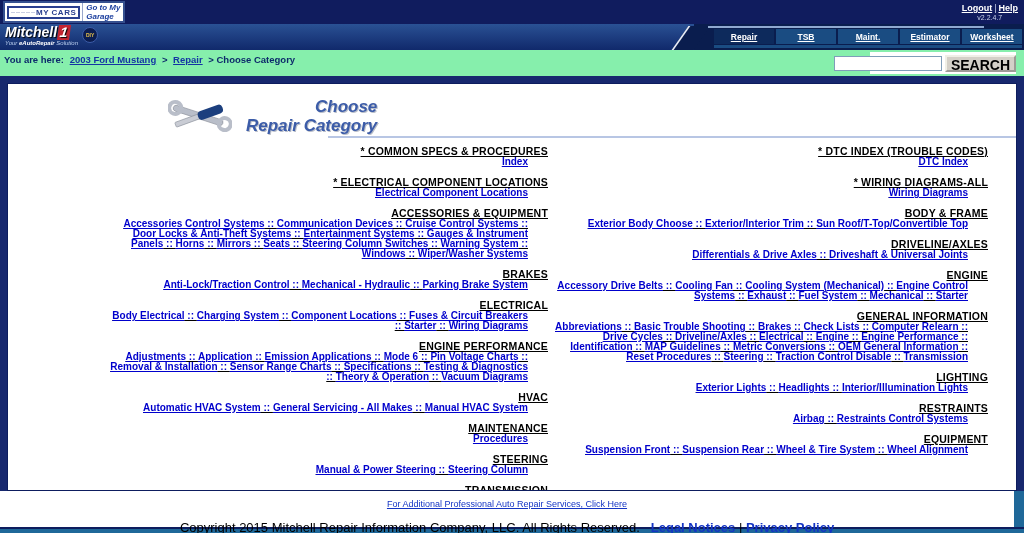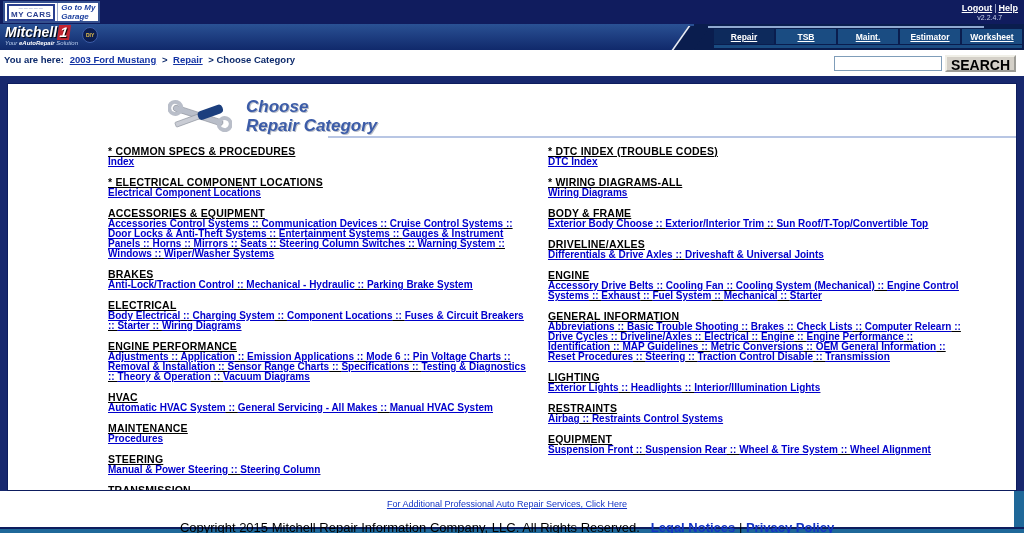--- a/index.html
+++ b/index.html
@@ -4,21 +4,21 @@
 <style>
   * { margin:0; padding:0; box-sizing:border-box; }
   html,body { width:1024px; height:533px; overflow:hidden; }
   body { font-family:"Liberation Sans", Arial, sans-serif; background:#17286e; }
 
   
   .topbar { height:24px; background:#101c5e; position:relative; }
   .plate-btn { position:absolute; left:3px; top:1px; height:22px; background:#fff;
     border:2px solid #35508f; display:flex; align-items:center; cursor:pointer; }
   .plate { border:2px solid #2a3f8f; background:#fff; margin:1px 2px; padding:0 2px;
-    display:flex; flex-direction:column; align-items:center; }
+    display:flex; flex-direction:row; align-items:center; }
   .plate-top { font-size:4px; color:#2a3f8f; letter-spacing:1px; line-height:4px; }
   .plate-text { font-size:8px; font-weight:bold; color:#2a3f8f; line-height:9px; letter-spacing:0.5px; }
   .garage-label { font-size:8px; font-weight:bold; font-style:italic; color:#1c3f9e;
     line-height:9px; padding:0 3px; border-left:1px solid #9aa8cc; }
   .top-right { position:absolute; right:6px; top:3px; text-align:center; }
   .top-links { font-size:9px; font-weight:bold; color:#fff; }
   .top-links a { color:#fff; text-decoration:underline; cursor:pointer; }
   .top-links .bar { font-weight:normal; color:#c9d2ea; margin:0 2px; }
   .version { font-size:7px; color:#c9d2ea; margin-top:1px; }
 
@@ -39,32 +39,32 @@
   .tabzone .slant { position:absolute; left:-14px; top:2px; width:22px; height:24px;
     background:#0a1d4e; border-left:2px solid #e8ecf5; transform:skewX(-35deg); }
   .tabzone .accent { position:absolute; left:14px; right:40px; top:2px; height:2px; background:#8fa8d0; }
   .tabs { position:absolute; left:20px; right:2px; top:5px; display:flex; gap:2px; }
   .tab { flex:1; height:15px; background:#1a4c82; color:#fff; font-size:8.5px; font-weight:bold;
     text-decoration:underline; display:flex; align-items:center; justify-content:center; cursor:pointer; }
   .tab.active { background:#0d2a5c; }
   .tab-underline { position:absolute; left:20px; right:2px; top:21px; height:3px; background:#1a4c82; }
 
   
-  .utilrow { height:26px; background:#ffffff; position:relative; }
+  .utilrow { height:26px; background:#86efac; position:relative; }
   .breadcrumb { position:absolute; left:4px; top:4px; font-size:9.5px; font-weight:bold; color:#0d2a6b; }
   .breadcrumb a { color:#1434a4; text-decoration:underline; cursor:pointer; margin:0 3px; }
   .breadcrumb .crumb-sep { color:#0d2a6b; }
   .searchbox { position:absolute; right:8px; top:2px; width:146px; height:22px; background:#fff;
     display:flex; align-items:center; justify-content:flex-end; gap:3px; }
   .search-input { width:108px; height:15px; border:1px solid #7f9db9; font-size:9px; padding:0 2px; }
   .search-btn { height:17px; background:#d4d0c8; border:2px outset #f0efe7; font-size:14px;
     font-weight:bold; color:#000; padding:0 4px; cursor:pointer; font-family:"Liberation Sans",sans-serif; }
 
   
-  .main-wrap { height:415px; background:#17286e; padding:7px 7px 0 7px; }
+  .main-wrap { height:415px; background:#17286e; padding:7px 7px 0 7px;text-align:right; }
   .content { background:#fff; border:1px solid #0d1d5e; height:408px; position:relative; overflow:hidden; }
   .banner { position:absolute; left:160px; top:8px; display:flex; align-items:center; gap:14px; height:48px; }
   .banner-title { font-size:17px; line-height:19px; font-weight:bold; font-style:italic; color:#3c5ca8;
     text-shadow:1px 1px 0 #b9bec9; }
   .banner-rule { position:absolute; left:320px; right:0; top:52px; height:2px; background:#b8c6e4; }
   .cols { position:absolute; left:100px; top:62px; right:10px; display:flex; }
   .col { width:440px; }
   .col.right { margin-left:0; }
   .section { margin-bottom:10px; }
   .sec-head { font-size:10.5px; font-weight:bold; color:#000; line-height:10px; margin-bottom:1px; letter-spacing:0.2px;text-decoration:underline; }

